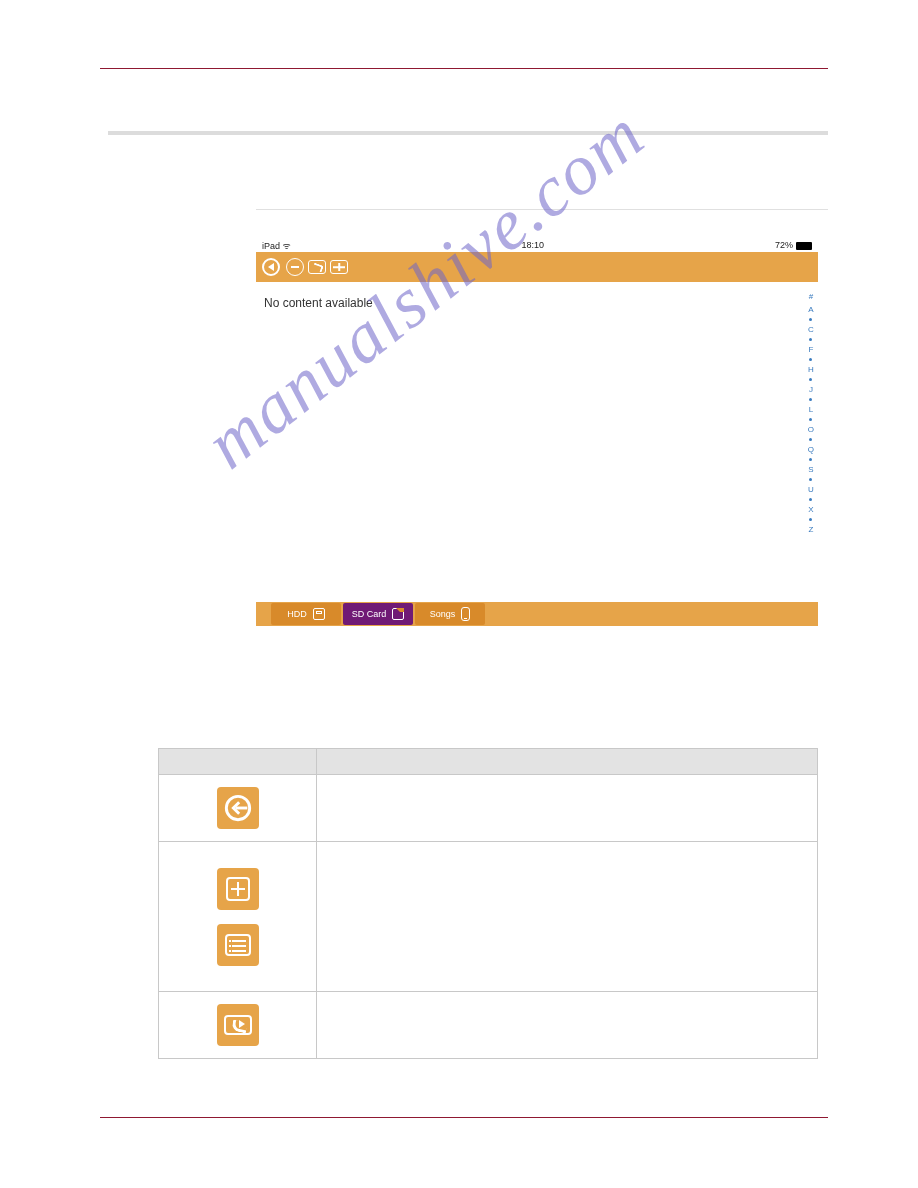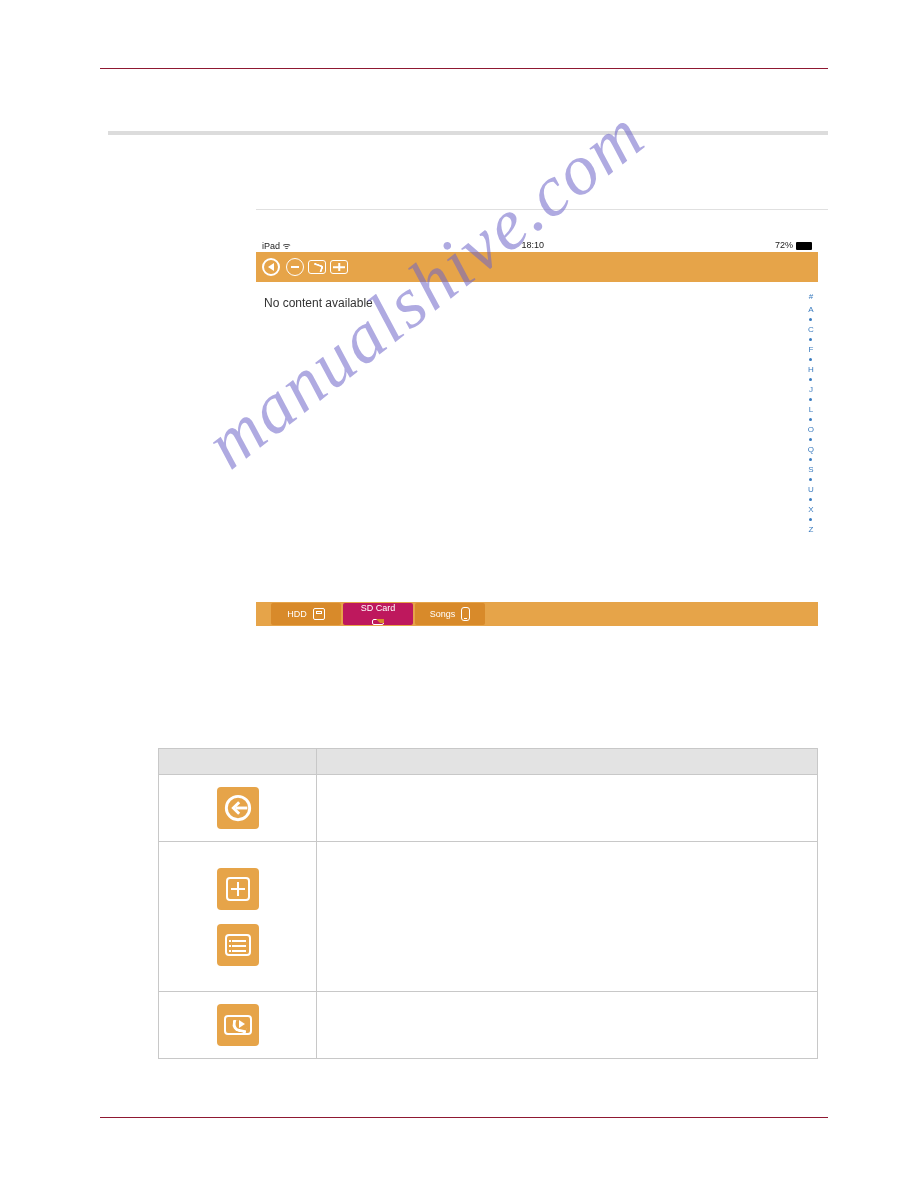--- a/index.html
+++ b/index.html
@@ -288,21 +288,21 @@
     background: #d88a2a;
     color: #fff;
     font-size: 9px;
     display: flex;
     align-items: center;
     justify-content: center;
     gap: 6px;
     border-radius: 2px;
     padding: 0 6px;
   }
-  .btab.active { background: #be185d; flex-direction: column; }
+  .btab.active { background: #701a75; }
   .btab .bicon {
     width: 12px; height: 12px;
     border: 1.5px solid #fff;
     border-radius: 2px;
   }
   .btab .bicon.phone {
     border-radius: 3px;
     width: 9px; height: 14px;
     position: relative;
   }

